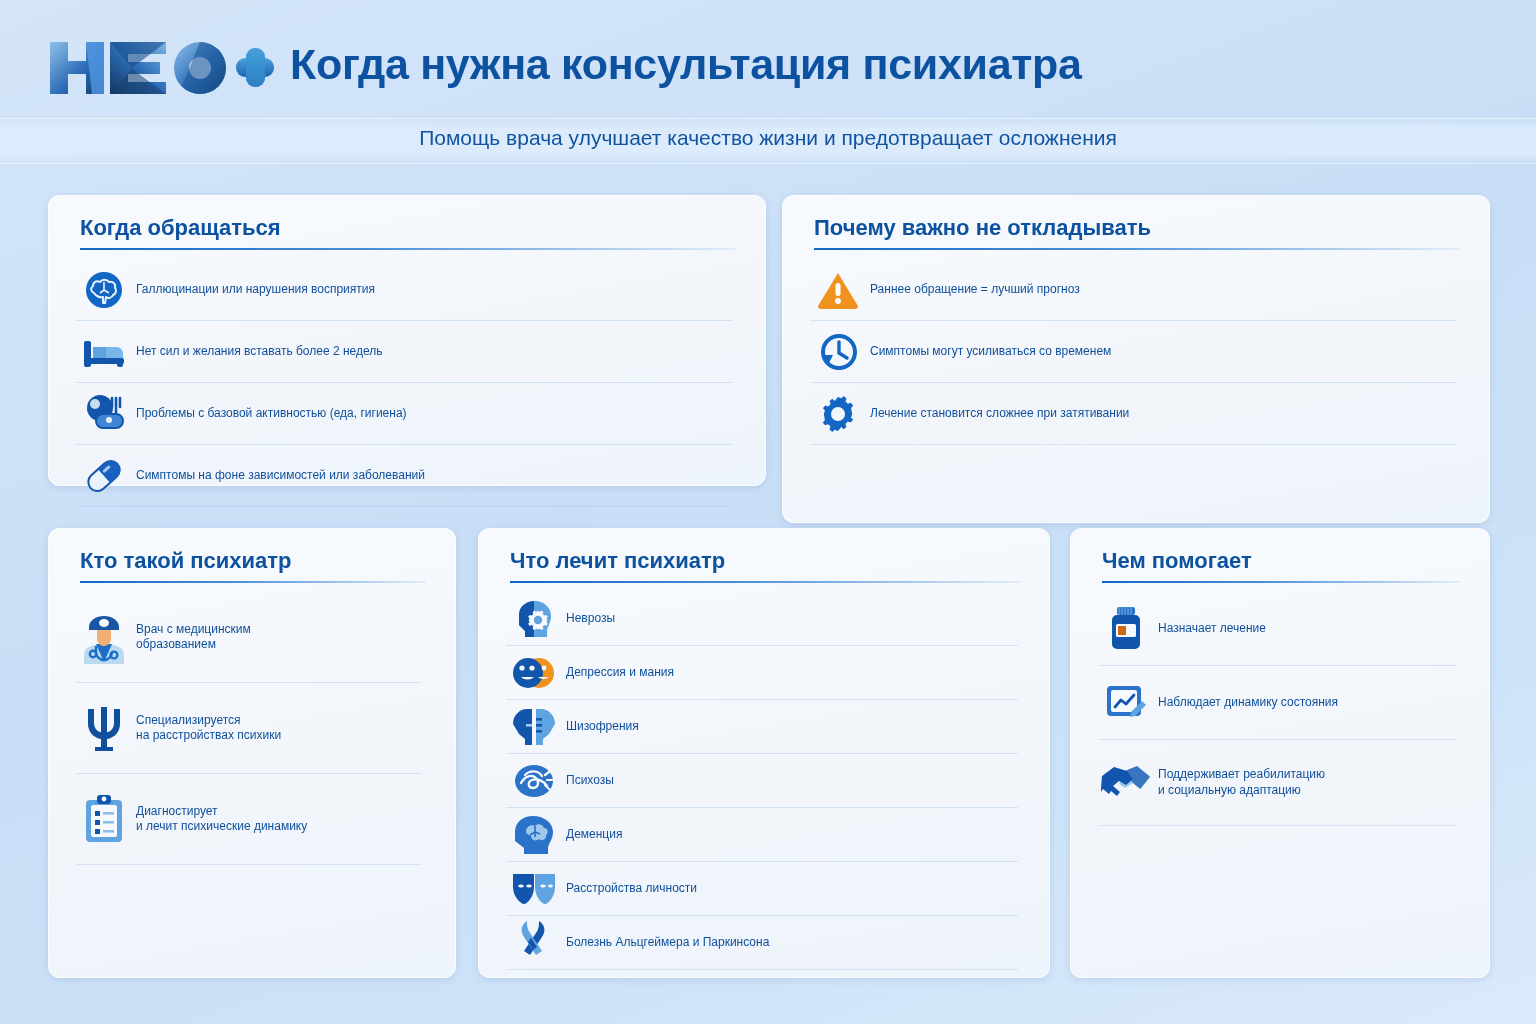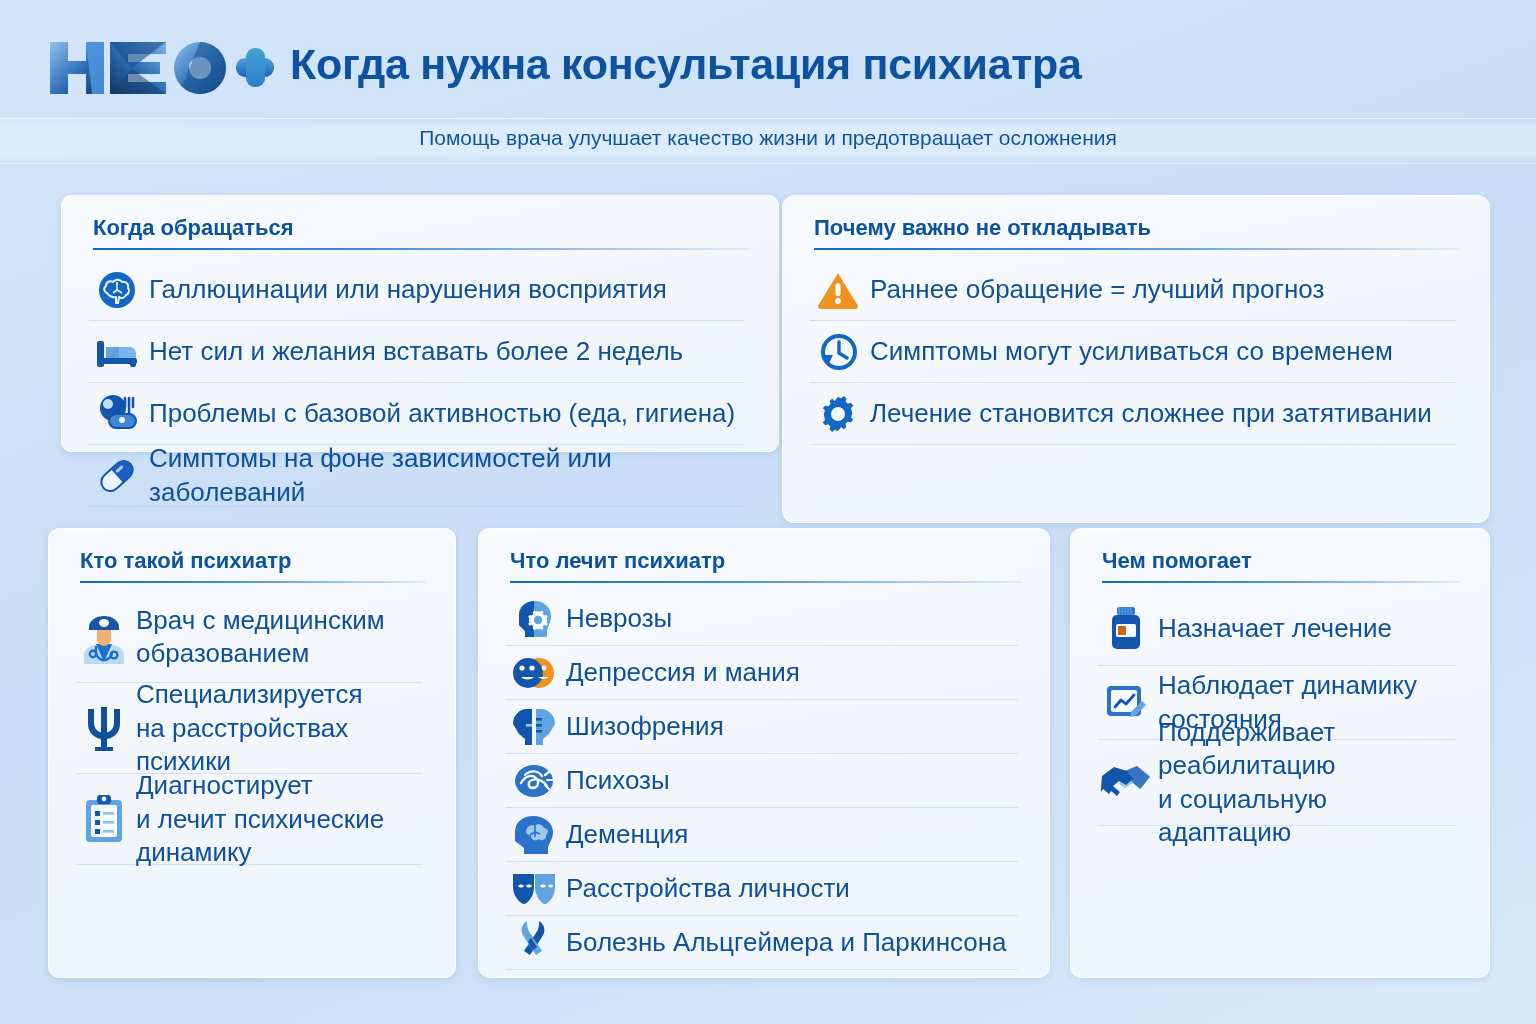--- a/index.html
+++ b/index.html
@@ -54,26 +54,26 @@
     display:flex; align-items:center;
     border-bottom:1px solid rgba(150,190,235,.35);
     position:relative;
   }
   .row:last-child { border-bottom:1px solid rgba(150,190,235,.30); }
   .row .ico {
     width:56px; flex:0 0 56px; height:100%;
     display:flex; align-items:center; justify-content:center;
   }
   .row .txt {
-    font-size:26px; color:#0f4f9c; line-height:1.27; padding-left:4px;
+    font-size:12px; color:#0f4f9c; line-height:1.27; padding-left:4px;
   }
 
   
-  #card-when   { left:61px;   top:195px; width:718px;  height:257px;border-radius:11px; }
-  #card-why    { left:782px;  top:195px; width:708px;  height:328px;border-radius:13px; }
+  #card-when   { left:48px;   top:195px; width:718px;  height:291px; }
+  #card-why    { left:782px;  top:195px; width:708px;  height:328px; }
   #card-who    { left:48px;   top:528px; width:408px;  height:450px; }
   #card-treats { left:478px;  top:528px; width:572px;  height:450px; }
   #card-helps  { left:1070px; top:528px; width:420px;  height:450px; }
 
   #card-when   .card-rule, #card-when .rows   { width:656px; }
   #card-why    .card-rule, #card-why .rows    { width:646px; }
   #card-who    .card-rule, #card-who .rows    { width:346px; }
   #card-treats .card-rule, #card-treats .rows { width:512px; }
   #card-helps  .card-rule, #card-helps .rows  { width:358px; }
 

